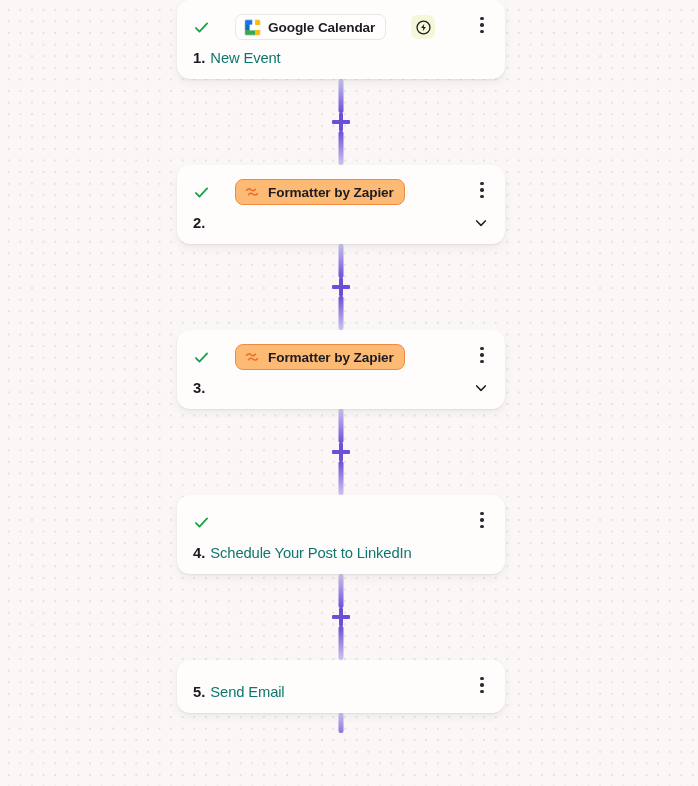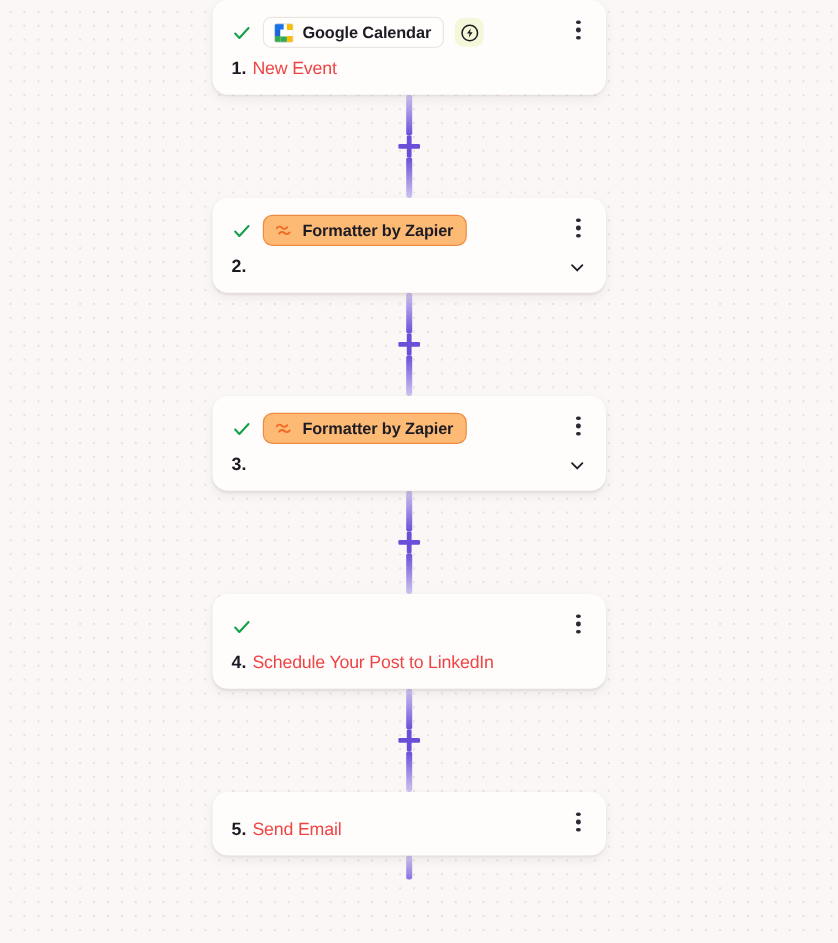--- a/index.html
+++ b/index.html
@@ -42,21 +42,21 @@
     border-radius: 13px;
     box-shadow: 0 1px 2px rgba(40,20,10,0.07),
                 0 4px 10px rgba(40,20,10,0.055);
     padding: 14px 16px 13px 16px;
     z-index: 3;
   }
 
   .card-top {
     display: flex;
     align-items: center;
-    gap: 9px;
+    gap: 25px;
     height: 26px;
   }
 
   
   .check-icon {
     width: 17px;
     height: 17px;
     flex: 0 0 auto;
     display: block;
   }
@@ -138,21 +138,21 @@
   .step-num {
     font-size: 14.8px;
     font-weight: 700;
     color: #1a1a22;
     margin-right: 5px;
     flex: 0 0 auto;
   }
   .step-title {
     font-size: 14.8px;
     font-weight: 400;
-    color: #ef4444;
+    color: #0f766e;
     white-space: nowrap;
     overflow: hidden;
     text-overflow: clip;
     letter-spacing: -0.15px;
   }
   .chevron {
     position: absolute;
     right: 0;
     top: 50%;
     transform: translateY(-50%);

